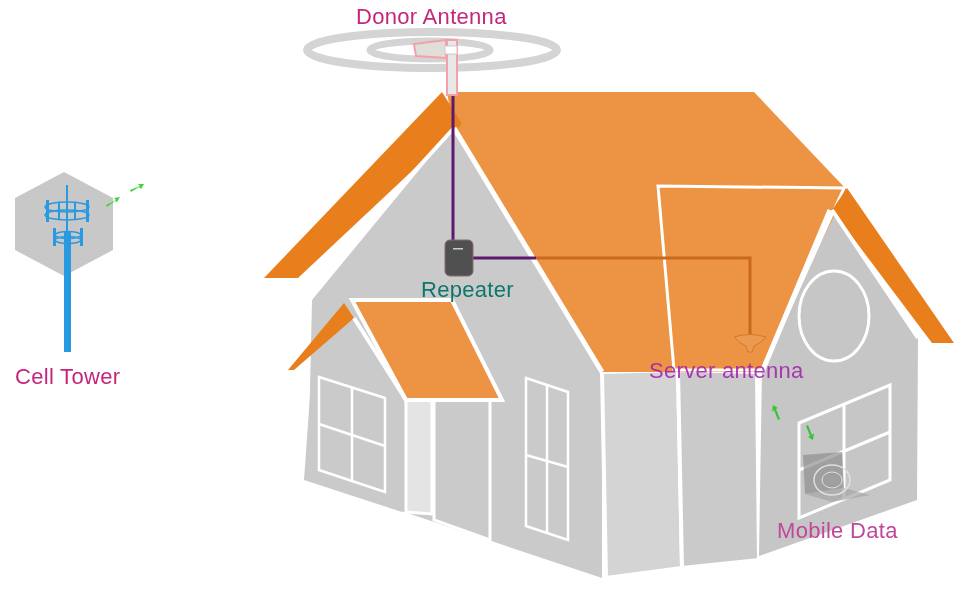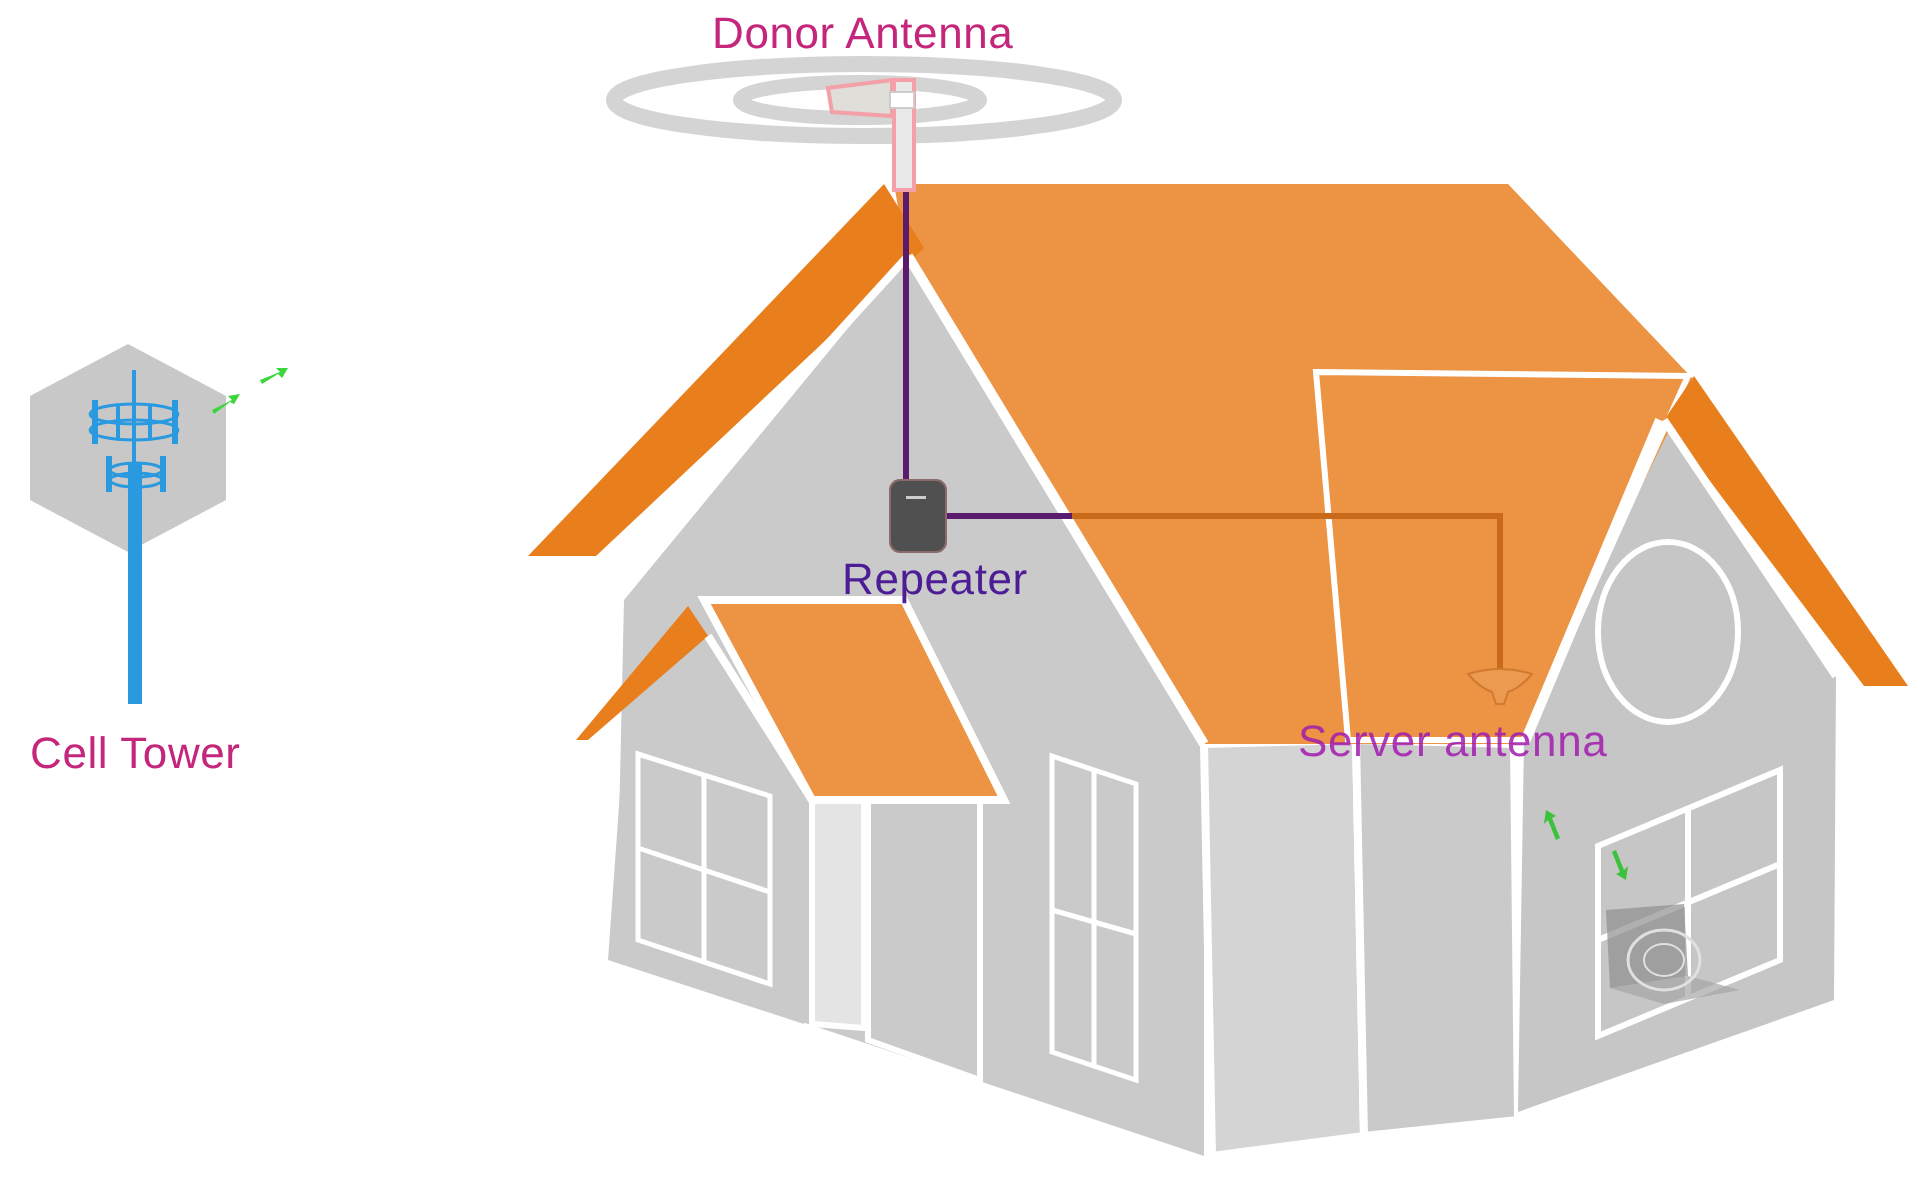--- a/index.html
+++ b/index.html
@@ -1,20 +1,20 @@
 <!DOCTYPE html>
 <html><head>
 <meta charset="utf-8">
 <style>
   html, body { margin: 0; padding: 0; background: #ffffff; }
   body { width: 956px; height: 594px; overflow: hidden; position: relative; font-family: "Liberation Sans", sans-serif; }
   #stage { position: absolute; left: 2px; top: 0; width: 956px; height: 472px; }
   .label { position: absolute; font-size: 22px; white-space: nowrap; line-height: 1; letter-spacing: 0.3px; }
   .lbl-donor { left: 354px; top: 6px; color: #c4267c; }
-  .lbl-repeater { left: 419px; top: 279px; color: #4c1d95; }
+  .lbl-repeater { left: 419px; top: 279px; color: #0f766e; }
   .lbl-cell { left: 13px; top: 366px; color: #c4267c; }
   .lbl-server { left: 647px; top: 360px; color: #a21caf; opacity: 0.85; }
   .lbl-mobile { left: 775px; top: 520px; color: #c2479a; }
 </style>
 </head>
 <body>
 
 <div id="stage">
 <svg width="956" height="594" viewBox="0 0 956 594" xmlns="http://www.w3.org/2000/svg">
 
@@ -126,13 +126,14 @@
   <g fill="#3ac23a">
     <polygon points="776,420 772,410 770,412 771,405 776,408 774,409 778,419"></polygon>
     <polygon points="806,425 810,435 812,433 811,440 806,437 808,436 804,426"></polygon>
   </g>
 </svg>
 
   <div class="label lbl-donor">Donor  Antenna</div>
   <div class="label lbl-repeater">Repeater</div>
   <div class="label lbl-cell">Cell Tower</div>
   <div class="label lbl-server">Server antenna</div>
+  <div class="label lbl-mobile">Mobile Data</div>
 </div>
 
 </body></html>

